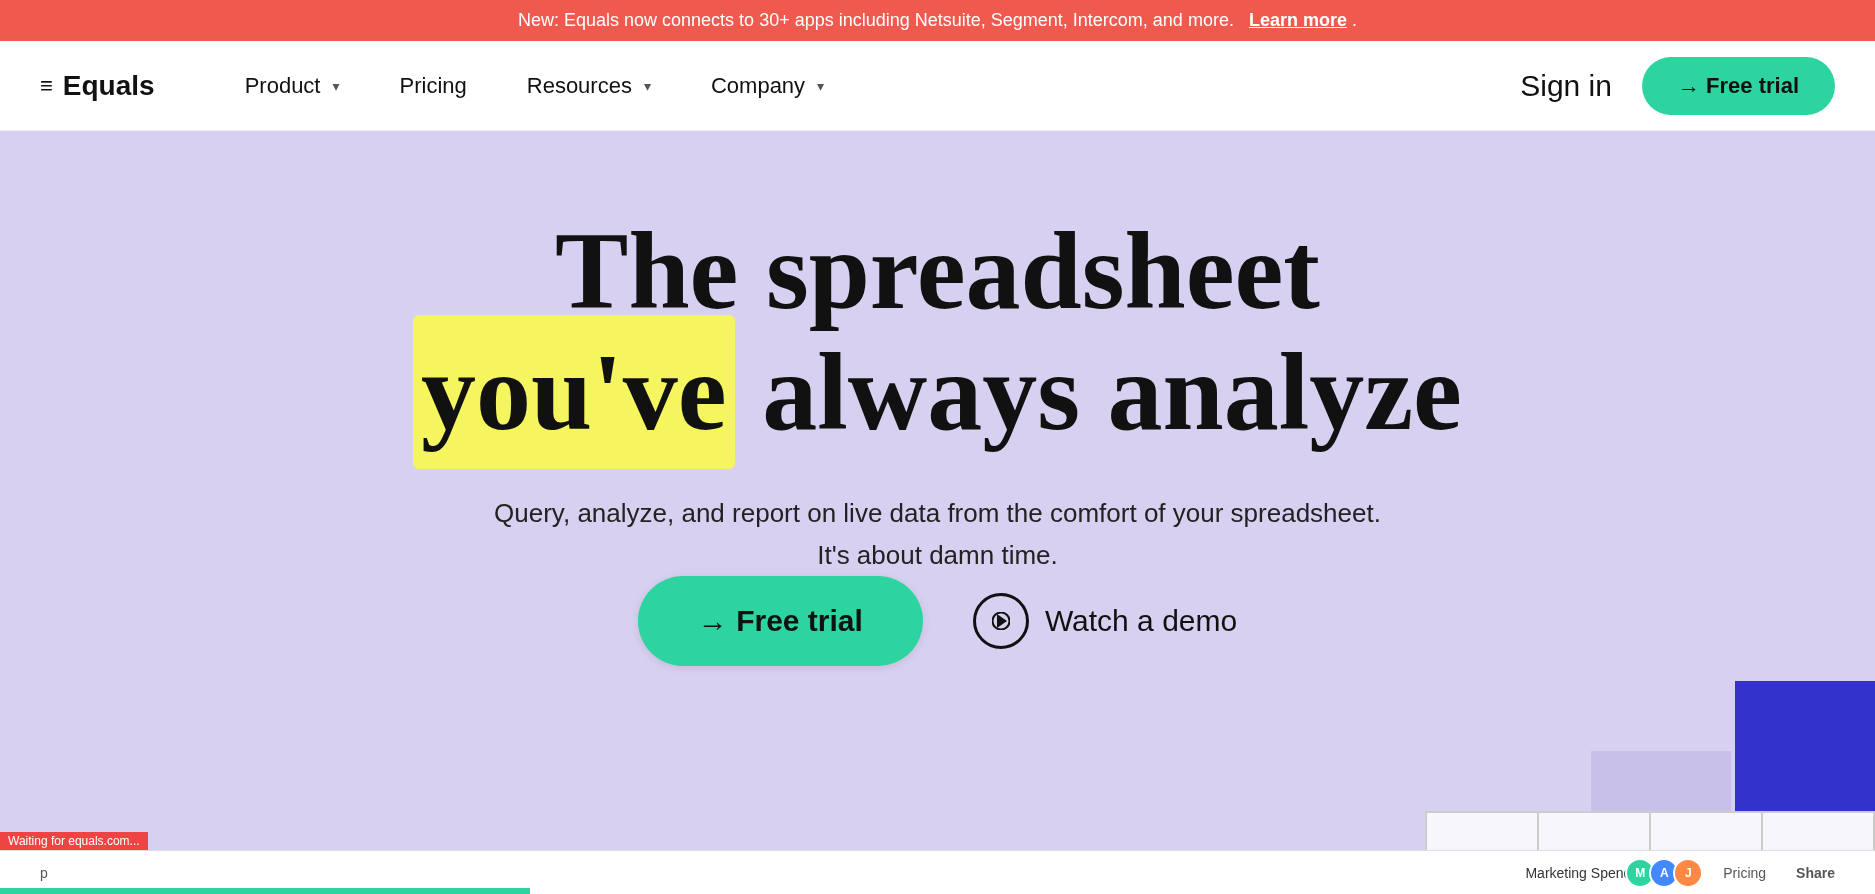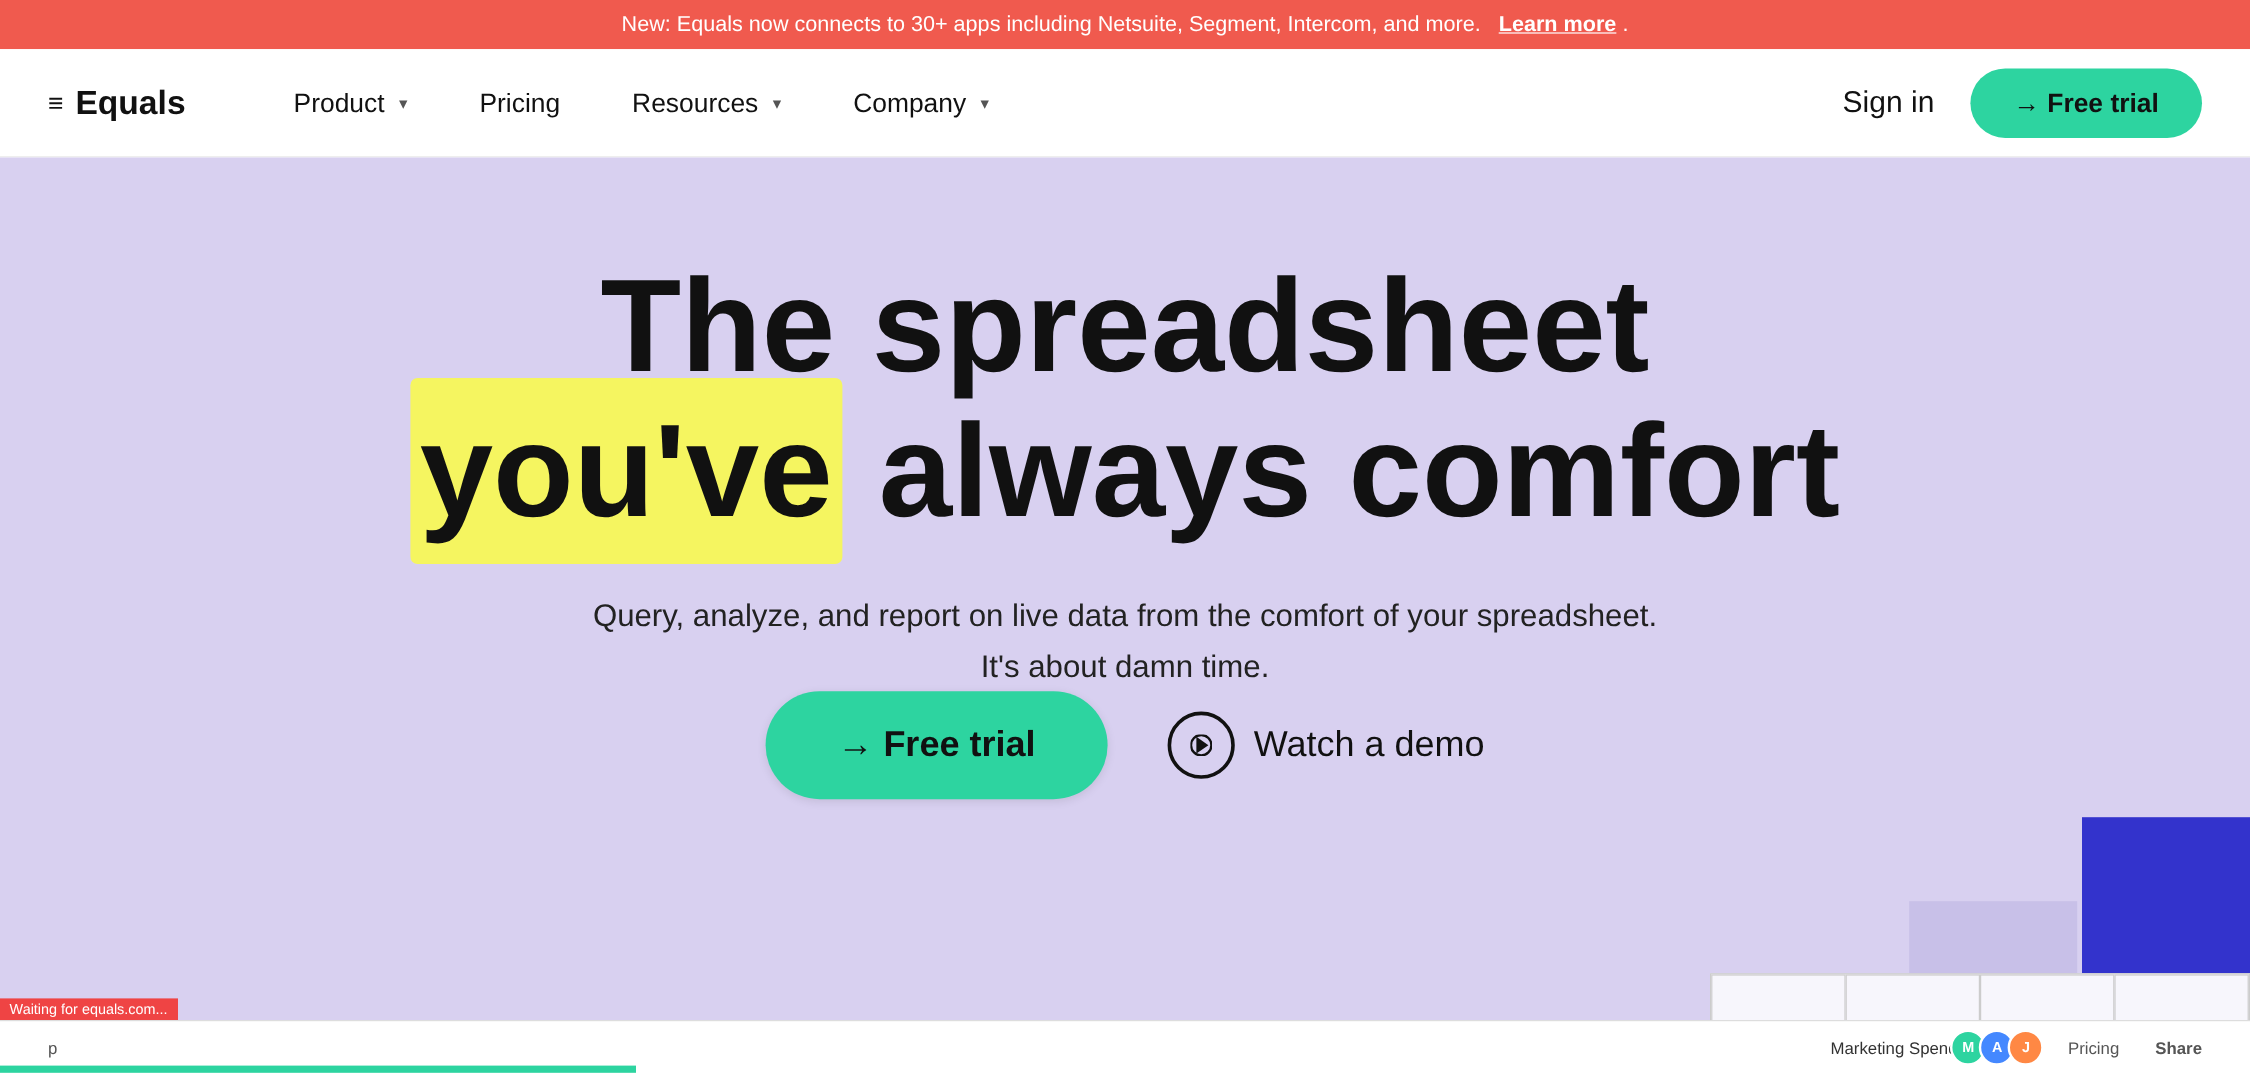--- a/index.html
+++ b/index.html
@@ -88,21 +88,21 @@
     }
 
     .navbar-actions {
       display: flex;
       align-items: center;
       gap: 30px;
       margin-left: auto;
     }
 
     .signin-link {
-      font-size: 25px;
+      font-size: 30px;
       font-weight: 500;
       color: #111;
       cursor: pointer;
       text-decoration: none;
     }
 
     .free-trial-btn-nav {
       background-color: #2dd4a0;
       color: #111;
       border: none;
@@ -130,20 +130,21 @@
     }
 
     .hero-title {
       font-size: 110px;
       font-weight: 700;
       color: #111;
       text-align: center;
       line-height: 1.1;
       max-width: 1200px;
       margin-bottom: 40px;
+      font-family: Liberation Serif, serif;
     }
 
     .highlight-yellow {
       background-color: #f5f560;
       border-radius: 6px;
       padding: 16px 8px;
       display: inline;
     }
 
     .hero-subtitle {
@@ -376,21 +377,21 @@
     <button class="free-trial-btn-nav">
       <span>→ Free trial</span>
     </button>
   </div>
 </nav>
 
 <section class="hero">
   <h1 class="hero-title">
     <span>The spreadsheet</span><br>
     <span class="highlight-yellow">you've</span>
-    <span> always comfort</span>
+    <span> always analyze</span>
   </h1>
 
   <p class="hero-subtitle">
     <span>Query, analyze, and report on live data from the comfort of your spreadsheet.</span><br>
     <span>It's about damn time.</span>
   </p>
 
   <div class="hero-ctas">
     <button class="free-trial-btn-hero">
       <span>→ Free trial</span>

